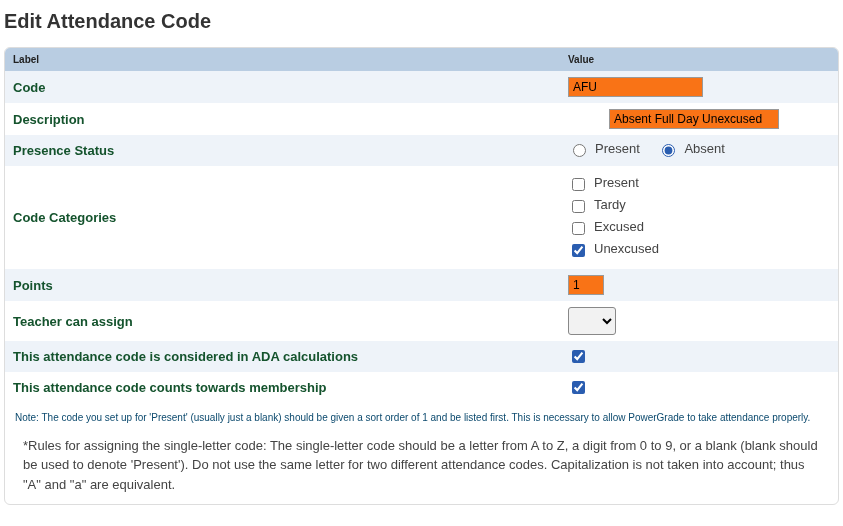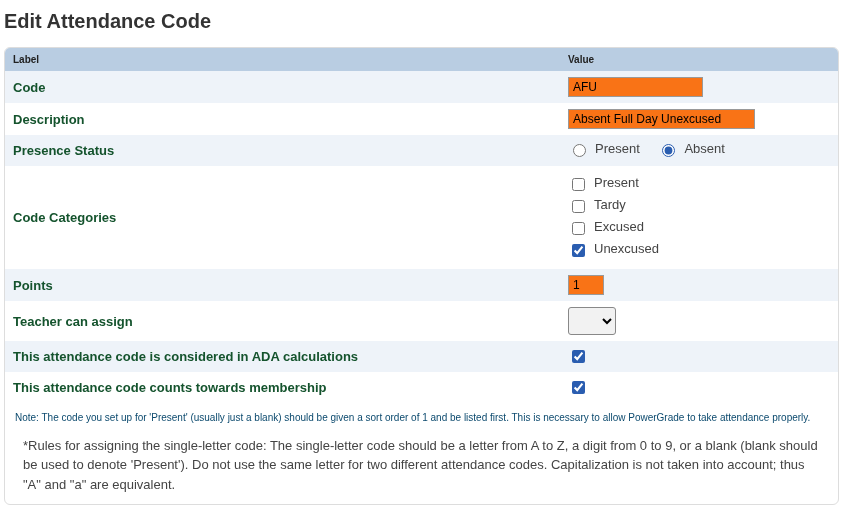--- a/index.html
+++ b/index.html
@@ -50,21 +50,21 @@
   table.form-table tr.row-even td { background: #eef3f9; }
   table.form-table tr.row-odd td  { background: #ffffff; }
   input[type="text"] {
     font-size: 12px;
     padding: 2px 4px;
     border: 1px solid #999;
     background: #f97316;
     height: 20px;
   }
   .w-code { width: 135px; }
-  .w-desc { width: 187px; }
+  .w-desc { width: 170px; margin-left: 41px; }
   .w-points { width: 36px; }
   .radio-row label, .check-col label {
     display: inline-flex;
     gap: 6px;
     margin-right: 14px;
     font-size: 13px;
     color: #444;
     font-weight: normal;
   }
   .check-col label { display:flex; margin: 3px 0; }

